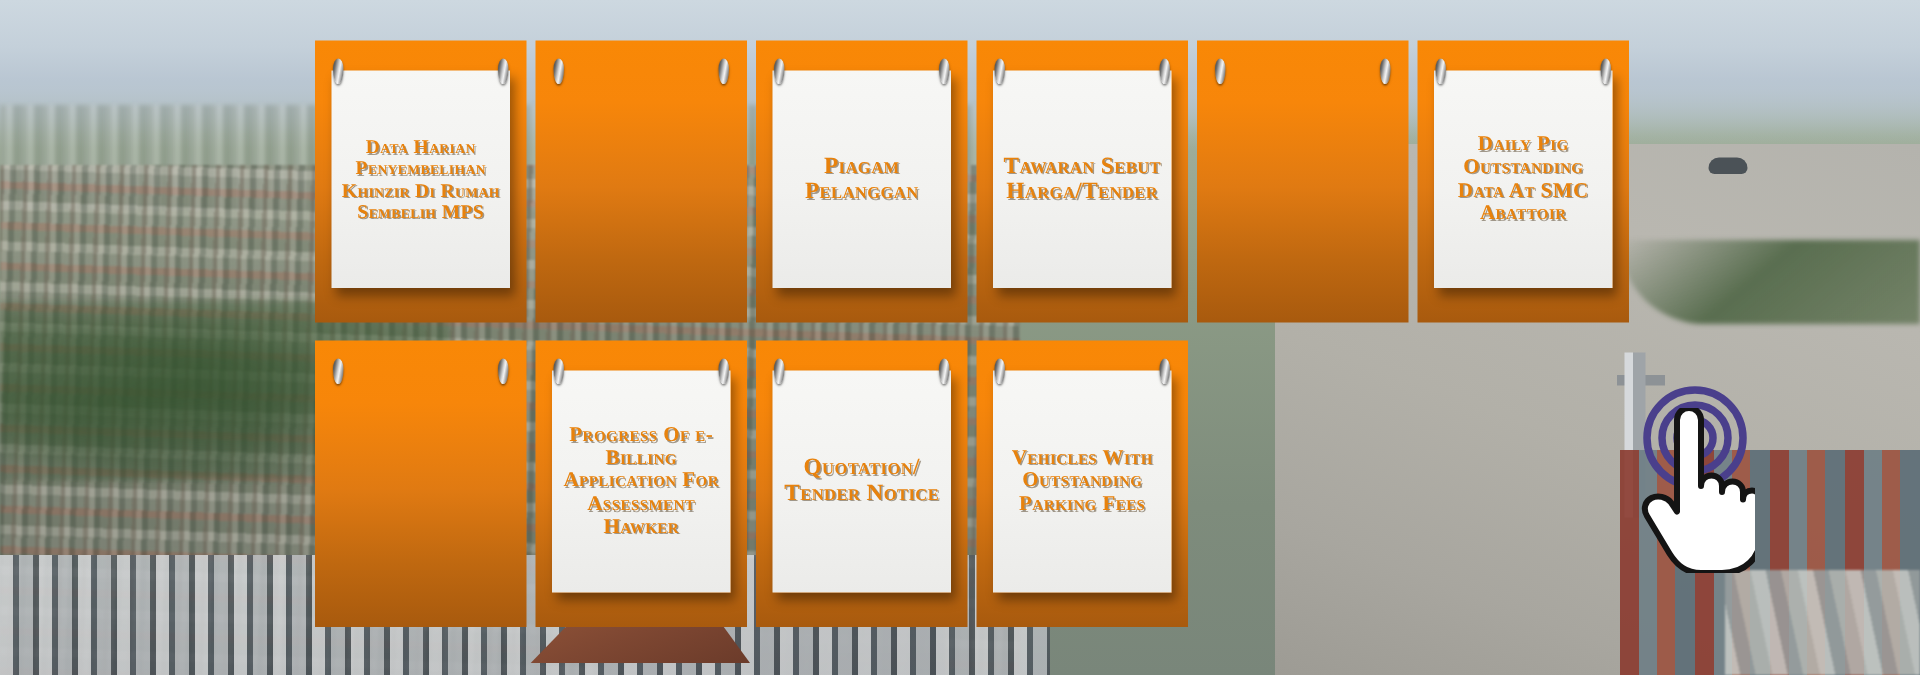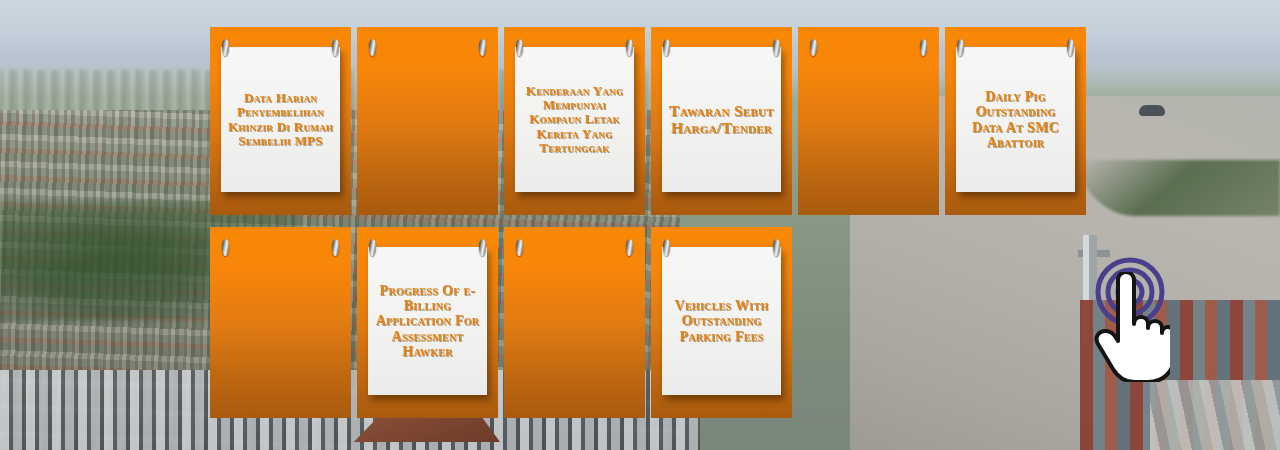--- a/index.html
+++ b/index.html
@@ -311,21 +311,21 @@
         </div>
         <span class="pin left" style="left: 12px; top: 12px;"></span>
         <span class="pin right" style="right: 12px; top: 12px;"></span>
       </div>
       <div class="card">
         <span class="pin left" style="left: 12px; top: 12px;"></span>
         <span class="pin right" style="right: 12px; top: 12px;"></span>
       </div>
       <div class="card">
         <div class="paper">
-          <div class="card-title xs">Kenderaan Yang Mempunyai Kompaun Letak Kereta Yang Tertunggak</div>
+          <div class="card-title">Piagam Pelanggan</div>
         </div>
         <span class="pin left" style="left: 12px; top: 12px;"></span>
         <span class="pin right" style="right: 12px; top: 12px;"></span>
       </div>
       <div class="card">
         <div class="paper">
           <div class="card-title">Tawaran Sebut Harga/Tender</div>
         </div>
         <span class="pin left" style="left: 12px; top: 12px;"></span>
         <span class="pin right" style="right: 12px; top: 12px;"></span>
@@ -346,20 +346,23 @@
         <span class="pin right" style="right: 12px; top: 12px;"></span>
       </div>
       <div class="card">
         <div class="paper">
           <div class="card-title sm">Progress Of e-Billing Application For Assessment Hawker</div>
         </div>
         <span class="pin left" style="left: 12px; top: 12px;"></span>
         <span class="pin right" style="right: 12px; top: 12px;"></span>
       </div>
       <div class="card">
+        <div class="paper">
+          <div class="card-title">Quotation/ Tender Notice</div>
+        </div>
         <span class="pin left" style="left: 12px; top: 12px;"></span>
         <span class="pin right" style="right: 12px; top: 12px;"></span>
       </div>
       <div class="card">
         <div class="paper">
           <div class="card-title sm">Vehicles With Outstanding Parking Fees</div>
         </div>
         <span class="pin left" style="left: 12px; top: 12px;"></span>
         <span class="pin right" style="right: 12px; top: 12px;"></span>
       </div>

